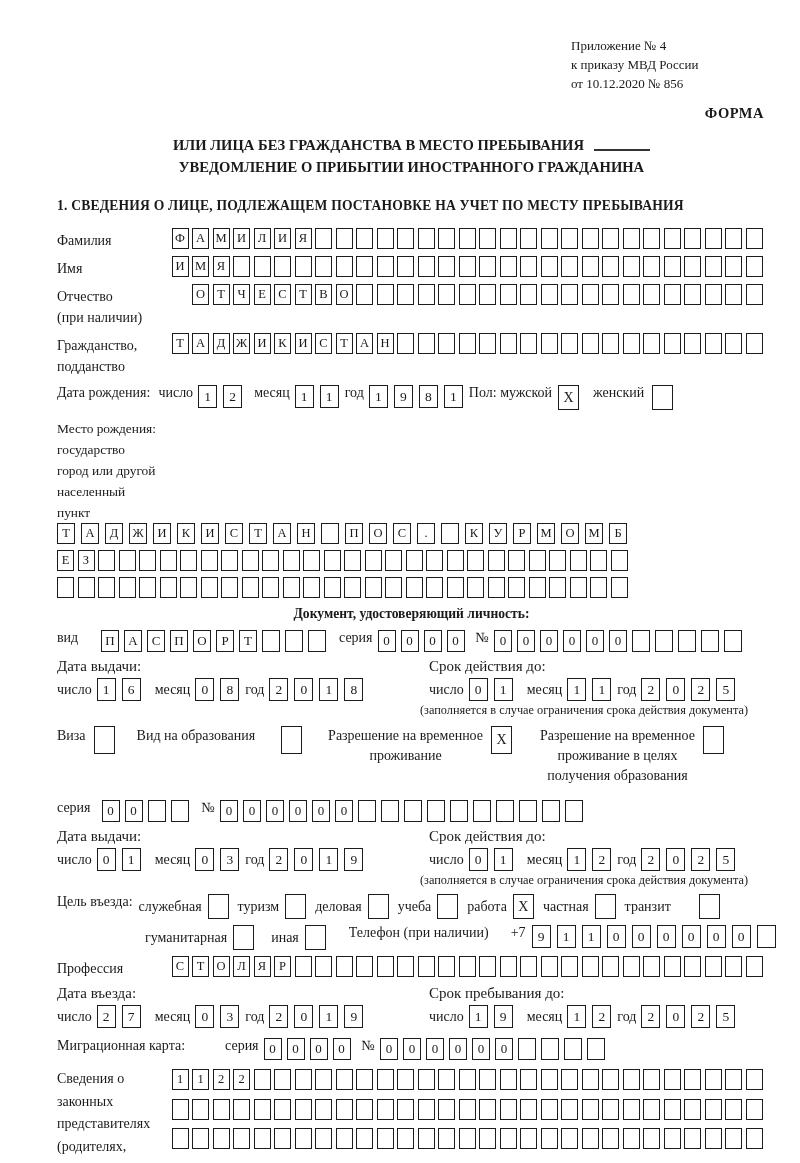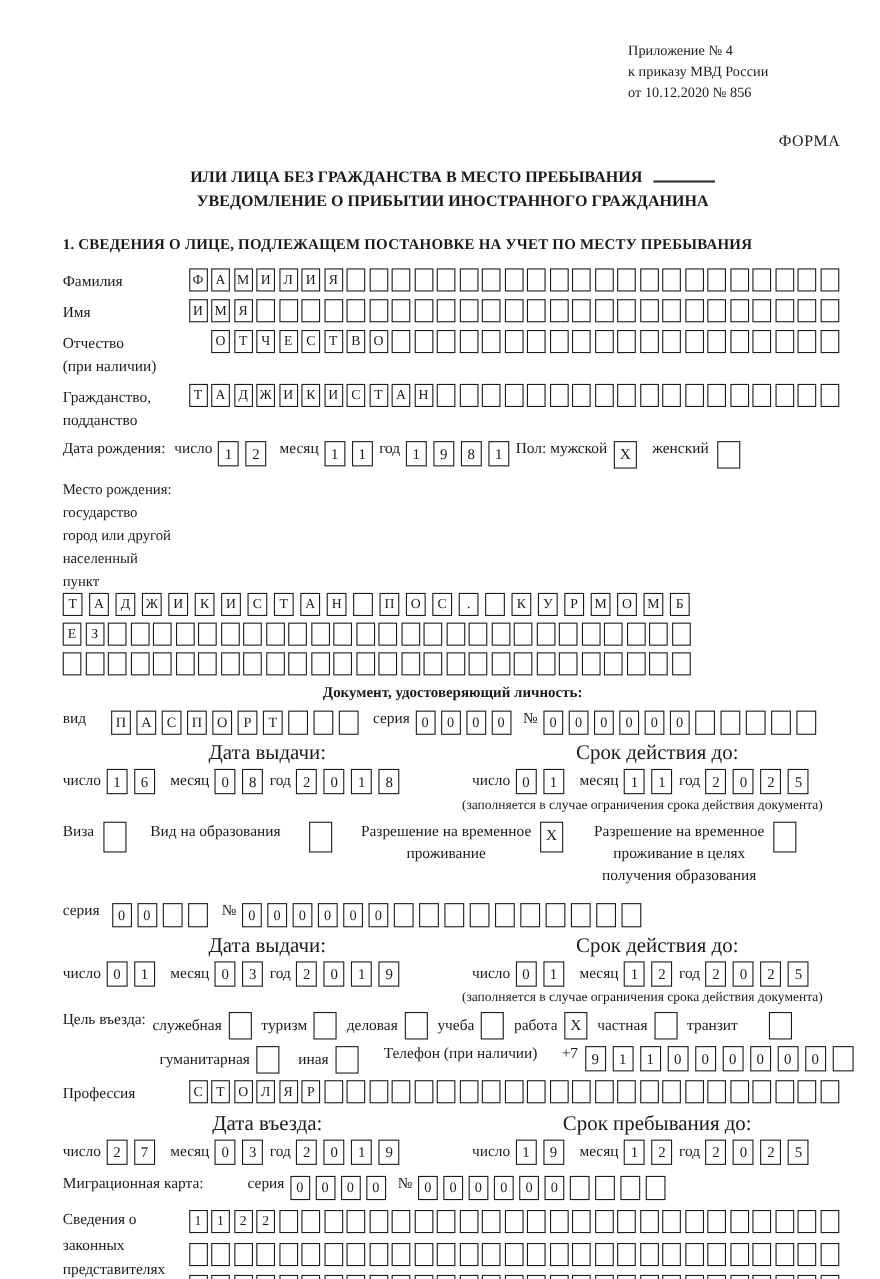--- a/index.html
+++ b/index.html
@@ -1,41 +1,41 @@
 <!DOCTYPE html>
 <html><head>
 <meta charset="utf-8">
 <style>
   html,body{margin:0;padding:0;background:#fff;}
   .page{width:800px;height:1163px;background:#fff;color:#1a1a1a;
         font-family:"Liberation Serif","DejaVu Serif",serif;font-size:14px;
         box-sizing:border-box;padding:36px 34px 0 57px;overflow:hidden;position:relative;}
   .annex{margin-left:auto;width:195px;font-size:13px;line-height:19px;white-space:pre-line;}
   .amend{margin-left:auto;width:195px;font-size:12.5px;line-height:18px;white-space:pre-line;margin-top:4px;}
-  .forma{text-align:right;font-weight:normal;font-size:14.5px;letter-spacing:.5px;margin-top:28px;padding-right:2px;}
+  .forma{text-align:right;font-weight:bold;font-size:14.5px;letter-spacing:.5px;margin-top:12px;padding-right:2px;}
   .title{text-align:center;font-weight:bold;font-size:14.6px;line-height:22px;margin-top:12px;}
   .blankline{display:inline-block;width:56px;border-bottom:2px solid #333;margin-left:10px;transform:translateY(1px);}
   .sect{font-weight:bold;font-size:13.6px;margin-top:20px;margin-bottom:14px;letter-spacing:.2px;}
   .row{display:flex;align-items:flex-start;margin-bottom:5px;justify-content:space-between;}
   .flabel{flex:0 0 auto;white-space:pre-line;line-height:21px;padding-top:2px;}
   .w73{width:73px;} .w106{width:106px;} .w100{width:100px;} .w78{width:78px;} .w105{width:105px;}
   .cells{display:flex;flex-wrap:nowrap;}
   .cell{display:inline-block;box-sizing:content-box;width:15px;height:19px;border:1.6px solid #1c1c1c;
         margin-right:3.5px;text-align:center;font-size:12.5px;line-height:19px;vertical-align:top;background:#fff;}
   .cells-place .cell{width:16px;margin-right:6px;}
   .cells-wide .cell{width:16px;margin-right:5px;height:20px;line-height:20px;font-size:13px;}
   .cells-date .cell{width:17px;height:21px;margin-right:6px;font-size:13.5px;line-height:21px;}
   .cb{display:inline-block;box-sizing:content-box;width:19px;height:23px;border:1.8px solid #1c1c1c;
       text-align:center;font-size:14px;line-height:23px;background:#fff;flex:0 0 auto;}
   .inlinerow{display:flex;align-items:flex-start;margin-bottom:6px;}
   .lbl{white-space:nowrap;}
   .dochead{text-align:center;font-weight:bold;font-size:13.6px;margin:8px 0 8px 0;}
   .datehdrs{display:flex;margin-top:6px;}
   .dcol-l{width:372px;} .dcol-r{flex:1;}
-  .hdr{text-align:center;font-size:19px;}
+  .hdr{font-size:15px;}
   .daterow{display:flex;margin-top:3px;}
   .dgroup{display:flex;align-items:center;}
   .dlbl{margin-right:5px;white-space:nowrap;}
   .gap8{margin-left:8px;} .gap14{margin-left:14px;} .gap6{margin-left:6px;}
   .note-r{text-align:right;font-size:12.3px;margin-top:2px;margin-bottom:6px;padding-right:18px;}
   .para{line-height:22px;white-space:pre-line;margin:6px 0 6px 0;}
   .optrow{display:flex;align-items:flex-start;margin:8px 0 14px 0;}
   .opt{display:flex;align-items:flex-start;margin-right:16px;}
   .optlabel{white-space:pre-line;text-align:center;line-height:20px;margin-right:8px;}
   .optlabel.left{text-align:left;}

